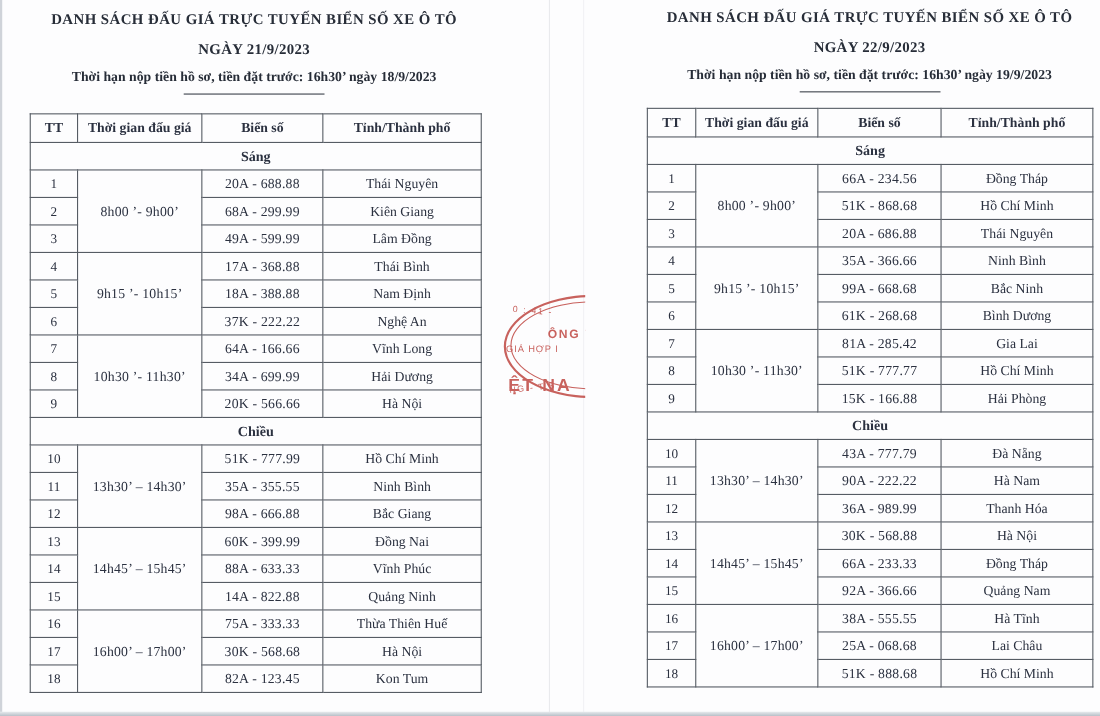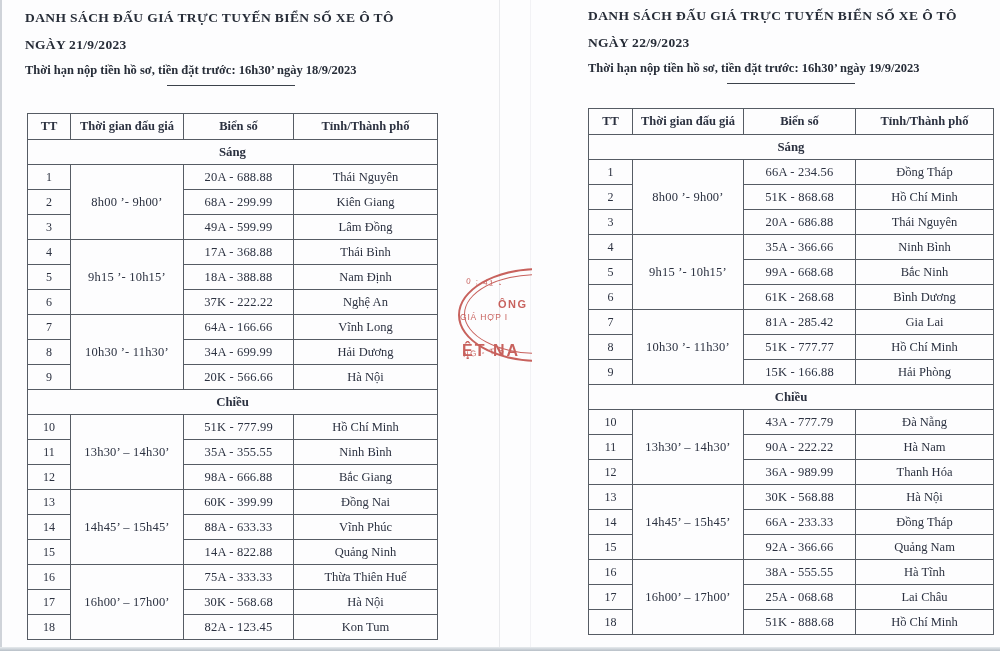--- a/index.html
+++ b/index.html
@@ -9,31 +9,31 @@
     font-family:"Liberation Serif","DejaVu Serif",serif;
     color:#272d38;
   }
   
   .edge-left{position:absolute;left:0;top:0;width:2px;height:651px;background:#a9b1b9;opacity:.55;}
   .edge-bottom{position:absolute;left:0;bottom:0;width:1000px;height:4px;
     background:linear-gradient(#e7ebee,#b7bfc7);}
   .fold-line{position:absolute;left:499px;top:0;width:1px;height:651px;background:rgba(110,120,135,.14);}
   .page-seam{position:absolute;left:530px;top:0;width:1px;height:651px;background:rgba(110,120,135,.08);}
 
-  .page-head{position:absolute;text-align:left;}
+  .page-head{position:absolute;text-align:center;}
   .head-left{left:25px;top:10px;width:412px;}
   .head-right{left:588px;top:8px;width:405px;}
   .title-1{font-size:13.5px;font-weight:bold;letter-spacing:.4px;}
   .title-2{font-size:13.5px;font-weight:bold;margin-top:11px;letter-spacing:.3px;}
   .title-3{font-size:12.5px;font-weight:bold;margin-top:10px;}
   .head-rule{width:128px;border-top:1.6px solid #3c424b;margin:7px auto 0 auto;height:0;}
 
   table.sched{
     position:absolute;border-collapse:collapse;table-layout:fixed;
-    font-size:12.5px;color:#2b3140;margin-top:10px;
+    font-size:12.5px;color:#2b3140;
   }
   table.sched-left{left:27px;top:103px;width:410px;}
   table.sched-right{left:588px;top:98px;width:405px;}
   table.sched td, table.sched th{
     border:1px solid #565c64;padding:0 2px;text-align:center;vertical-align:middle;
     overflow:hidden;white-space:nowrap;
   }
   table.sched th{height:25px;font-size:12.5px;font-weight:bold;}
   table.sched td{height:24px;}
   td.sec{text-align:left;padding-left:58px;font-weight:bold;font-size:12.8px;}

